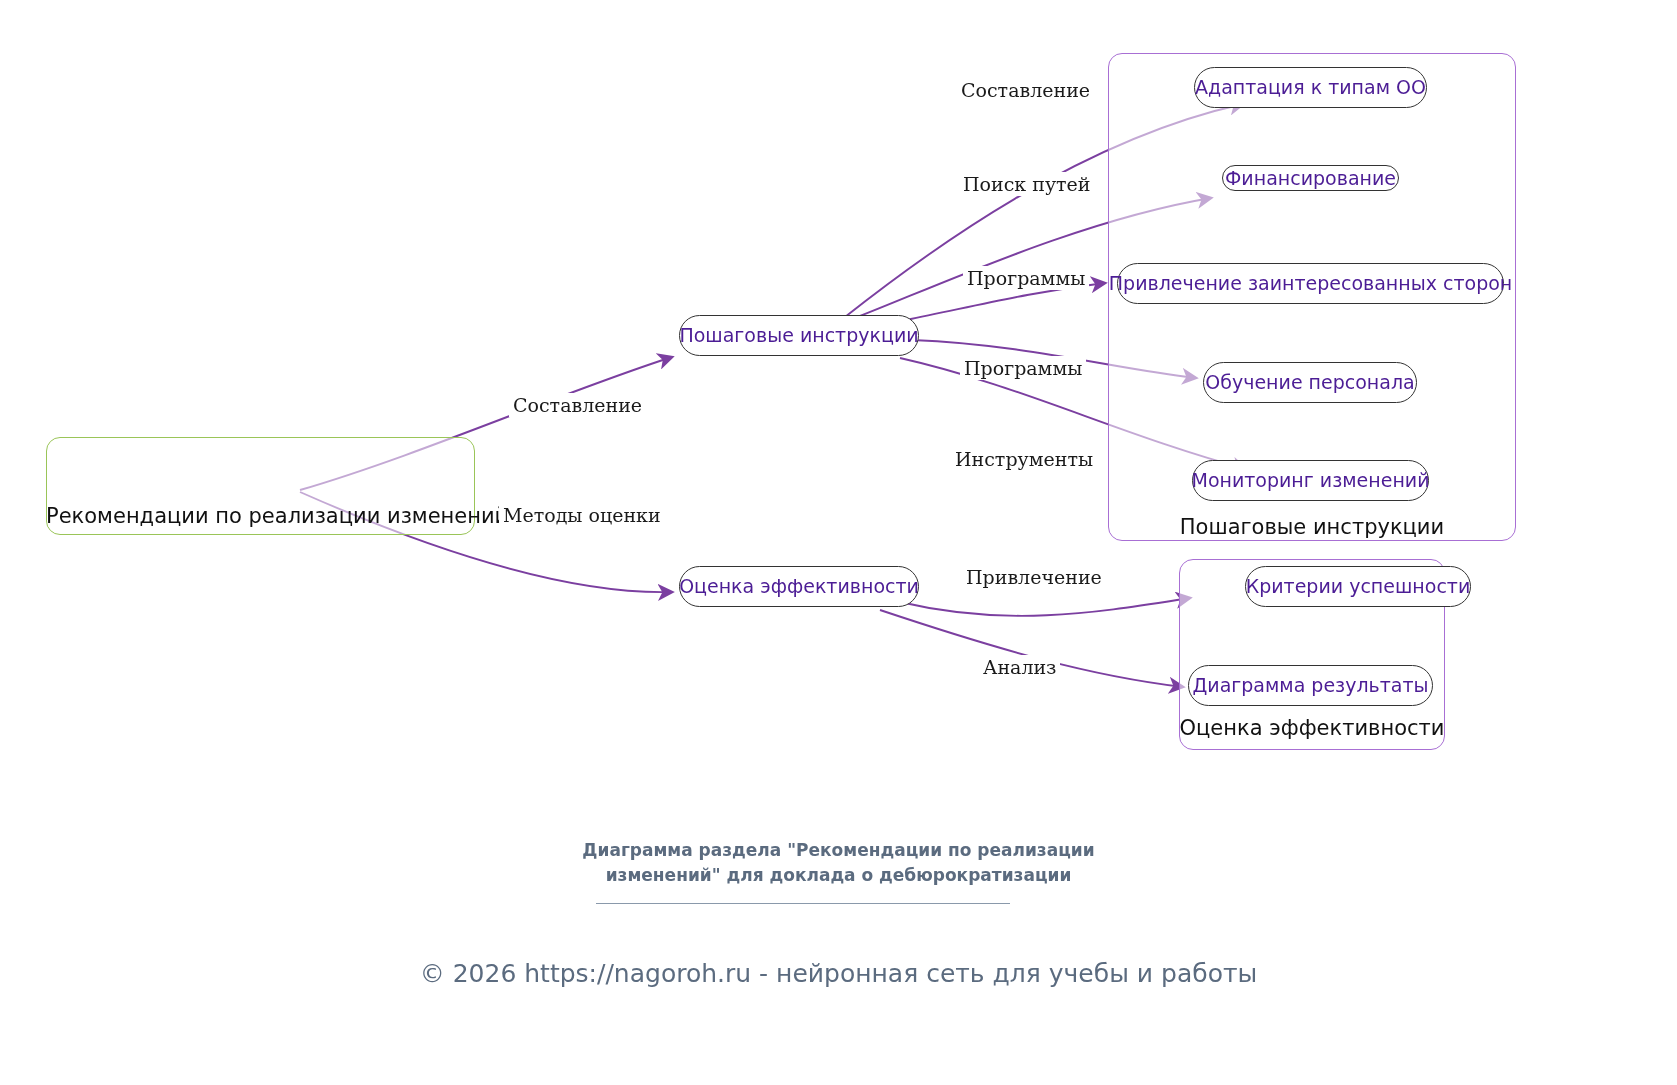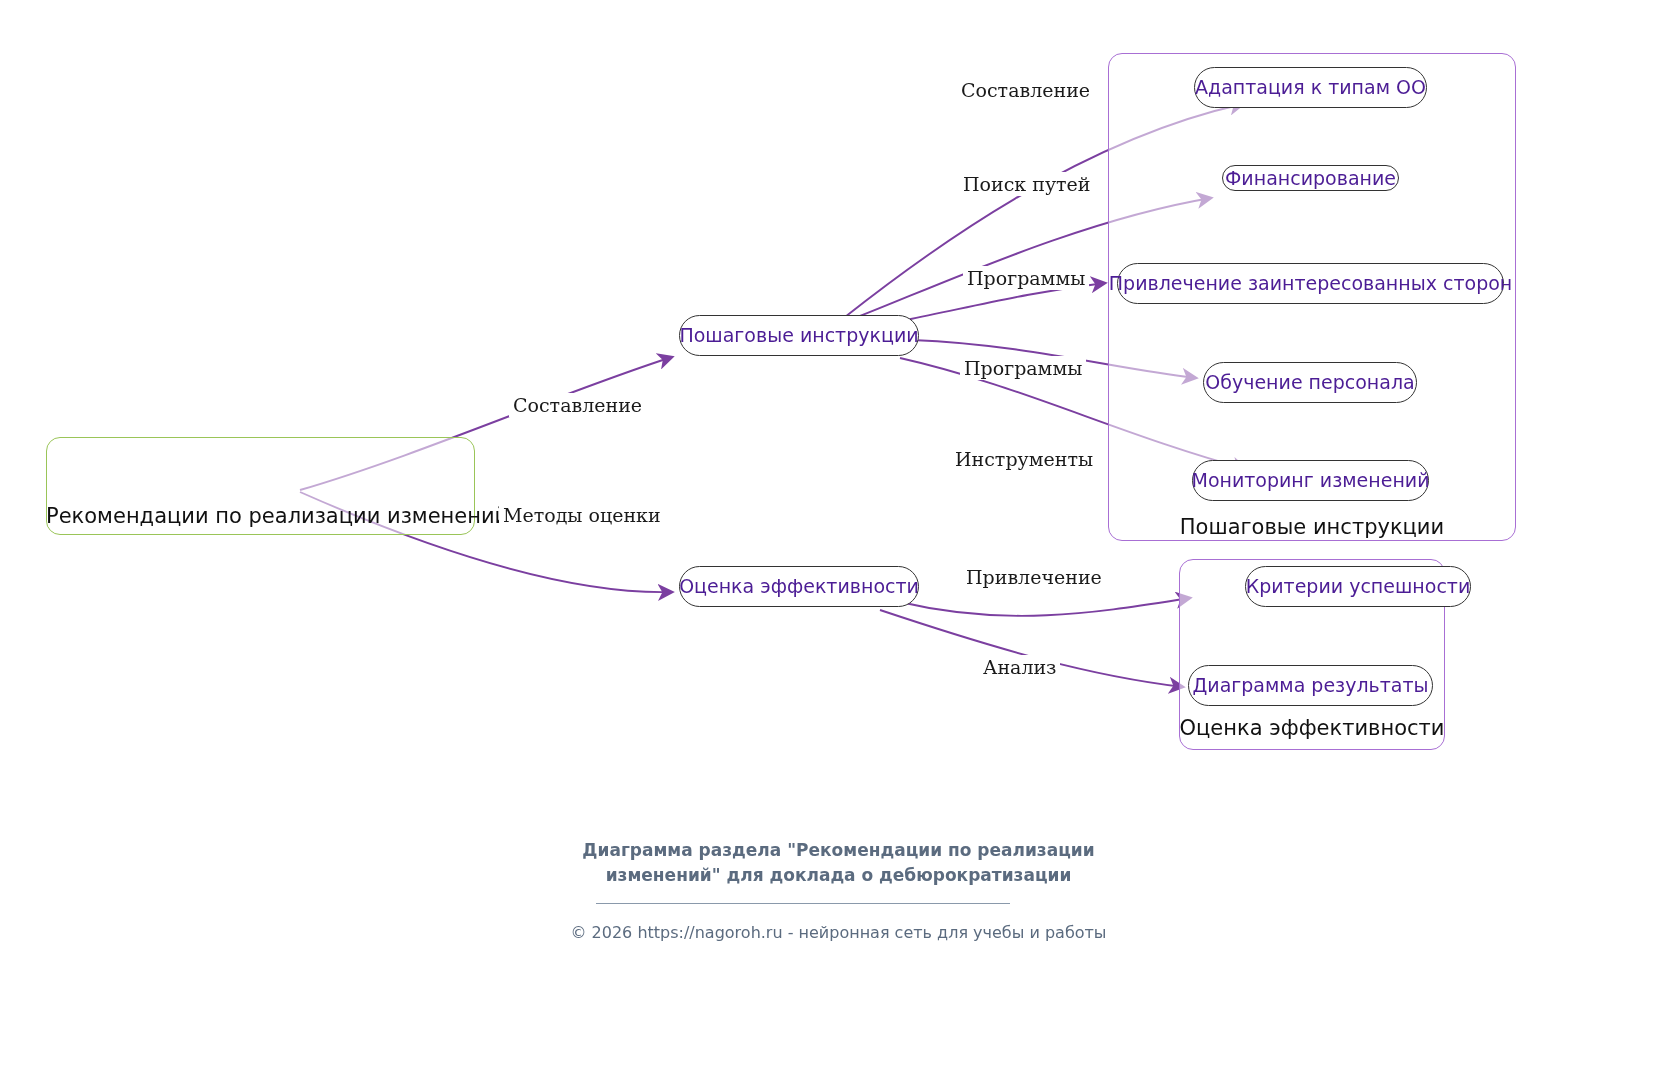--- a/index.html
+++ b/index.html
@@ -92,23 +92,24 @@
     position: absolute;
     height: 1px;
     background: #8a99ab;
     z-index: 3;
   }
   .footer-text {
     position: absolute;
     width: 100%;
     text-align: center;
     font-family: "DejaVu Sans", sans-serif;
-    font-size: 16px;
+    font-size: 25px;
     color: #5b6b7f;
     z-index: 3;
+    margin-top: 36px;
   }
 </style>
 </head>
 <body>
 
 <div id="canvas">
 
   <div class="cluster green" style="left:46px; top:437px; width:429px; height:98px;"></div>
   <div class="cluster-label" style="left:46px; top:504px; width:429px;">Рекомендации по реализации изменений</div>
 

